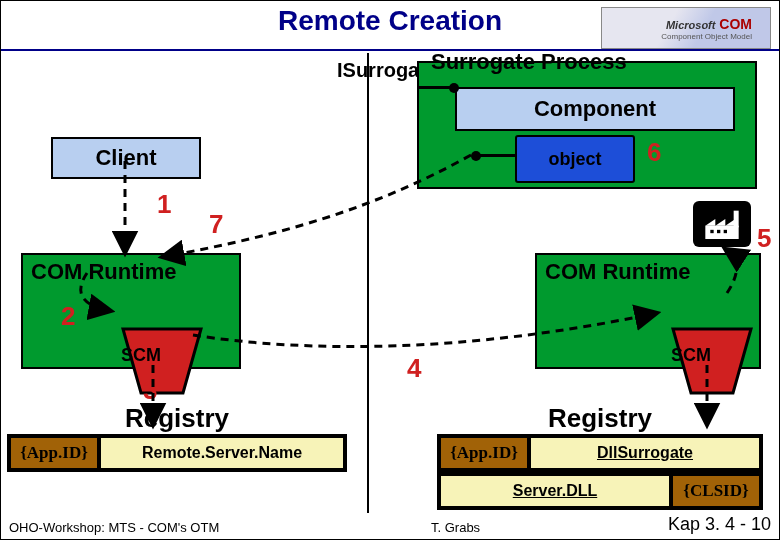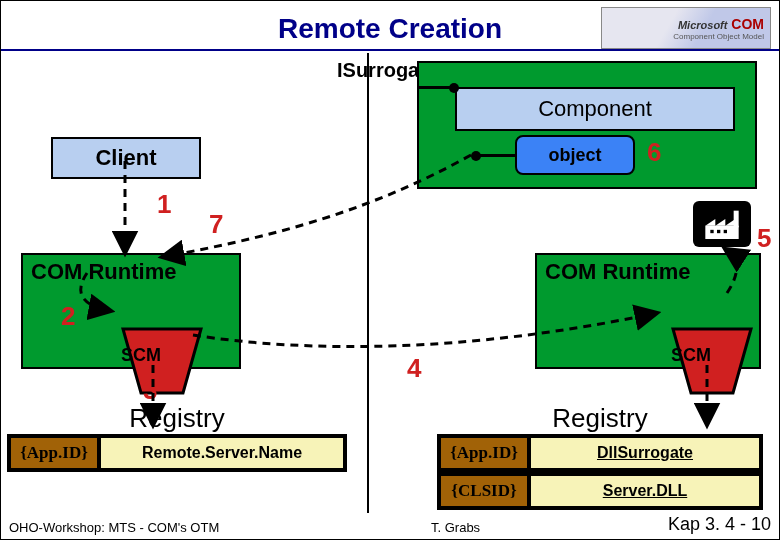--- a/index.html
+++ b/index.html
@@ -7,42 +7,42 @@
     width: 780px;
     height: 540px;
     background: #fff;
     font-family: Arial, Helvetica, sans-serif;
     position: relative;
     overflow: hidden;
     border: 1px solid #000;
   }
   .title {
     position: absolute;
-    top: 12px;
+    top: 4px;
     left: 0;
     width: 100%;
     text-align: center;
     font-size: 28px;
     font-weight: bold;
     color: #000088;
   }
   .logo {
     position: absolute;
     top: 6px;
     right: 8px;
     width: 170px;
     height: 42px;
     border: 1px solid #888;
     background: linear-gradient(120deg, #e6e6f0 40%, #c0c8e8 60%);
     font-size: 9px;
     display: flex;
     flex-direction: column;
     justify-content: center;
     align-items: flex-end;
-    padding: 2px 6px 2px 2px;
+    padding: 2px 18px 2px 2px;
     color: #333;
   }
   .logo .logo-top { font-size: 14px; font-weight: bold; }
   .logo .logo-top .ms { font-style: italic; color:#333; font-size:11px; }
   .logo .logo-top .com { color:#a00; }
   .logo .logo-sub { font-size: 8px; color:#555; }
 
   .hr {
     position: absolute;
     top: 48px;
@@ -94,21 +94,21 @@
     position: absolute;
     top: 42px; left: 90px;
     width: 82px; height: 68px;
   }
   .registry-left {
     position: absolute;
     top: 350px; left: 0px;
     width: 340px;
   }
   .registry-title {
-    font-size: 26px; font-weight: normal; text-align: center;
+    font-size: 26px; font-weight: bold; text-align: center;
   }
   .reg-row { display:flex; border:2px solid #000; }
   .reg-cell { border:2px solid #000; display:flex; align-items:center; justify-content:center; font-weight:bold; font-size:17px; height:34px; }
   .cell-key { width: 90px; background:#a16207;font-family:Liberation Serif, serif; }
   .cell-val-wide { flex:1; background:#f7f3b8; font-size:16px; }
 
   
   .surrogate-box {
     position: absolute;
     top: 8px; left: 410px;
@@ -127,29 +127,29 @@
     top: 6px; left: 330px;
     font-size: 20px; font-weight: bold;
   }
   .component-box {
     position: absolute;
     top: 34px; left: 448px;
     width: 280px; height: 44px;
     background: #b8cff0;
     border: 2px solid #000;
     display:flex; align-items:center; justify-content:center;
-    font-size: 22px; font-weight: normal;
+    font-size: 22px; font-weight: bold;
   }
   .object-box {
     position: absolute;
     top: 82px; left: 508px;
-    width: 120px; height: 40px;
-    background: #3b82f6;
-    border: 2px solid #000;
-    border-radius: 8px;
+    width: 120px; height: 48px;
+    background: #1d4ed8;
+    border: 2px solid #000;
+    border-radius: 3px;
     display:flex; align-items:center; justify-content:center;
     font-size: 18px; font-weight: bold;
   }
 
   .man-icon {
     position: absolute;
     top: 148px; left: 686px;
     width: 58px; height: 46px;
     background: #000;
     border-radius: 6px;
@@ -249,20 +249,21 @@
   <div class="registry-left">
     <div class="registry-title">Registry</div>
     <div class="reg-row">
       <div class="reg-cell cell-key">{App.ID}</div>
       <div class="reg-cell cell-val-wide">Remote.Server.Name</div>
     </div>
   </div>
 
   <div class="isurrogate-label">ISurrogate</div>
   <div class="surrogate-box"></div>
+  <div class="surrogate-title">Surrogate Process</div>
   <div class="component-box">Component</div>
   <div class="object-box">object</div>
 
   <div class="dot" style="top:30px; left:442px;"></div>
   <div class="line-h" style="top:33px; left:410px; width:36px;"></div>
   <div class="dot" style="top:98px; left:464px;"></div>
   <div class="line-h" style="top:101px; left:470px; width:40px;"></div>
 
   <div class="man-icon">
     <svg viewBox="0 0 48 40">
@@ -288,22 +289,22 @@
   </div>
 
   <div class="registry-right">
     <div class="registry-title">Registry</div>
     <div class="reg-body">
       <div class="reg-row">
         <div class="reg-cell cell-key">{App.ID}</div>
         <div class="reg-cell cell-val">DllSurrogate</div>
       </div>
       <div class="reg-row">
+        <div class="reg-cell cell-val">Server.DLL</div>
         <div class="reg-cell cell-key">{CLSID}</div>
-        <div class="reg-cell cell-val">Server.DLL</div>
       </div>
     </div>
   </div>
 
   <div class="step-num" style="top:136px; left:150px;">1</div>
   <div class="step-num" style="top:248px; left:54px;">2</div>
   <div class="step-num" style="top:322px; left:136px;">3</div>
   <div class="step-num" style="top:300px; left:400px;">4</div>
   <div class="step-num" style="top:170px; left:750px;">5</div>
   <div class="step-num" style="top:84px;  left:640px;">6</div>

